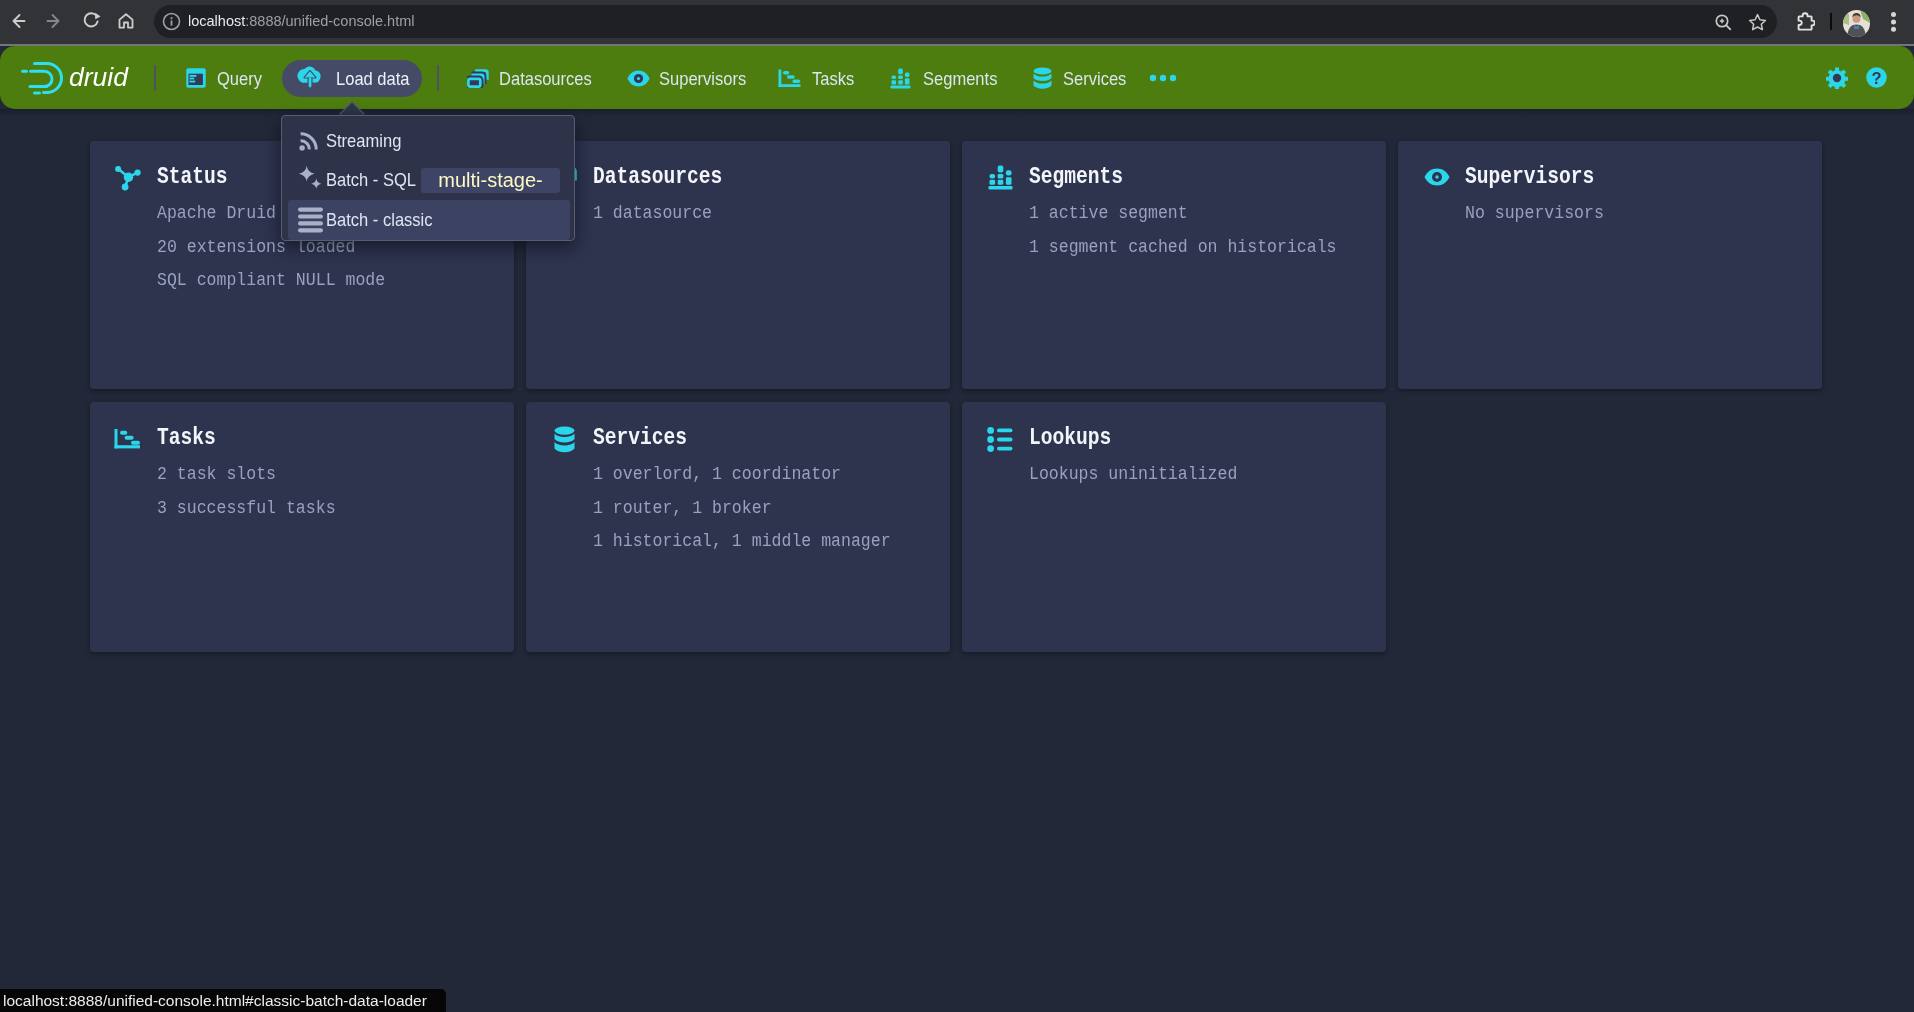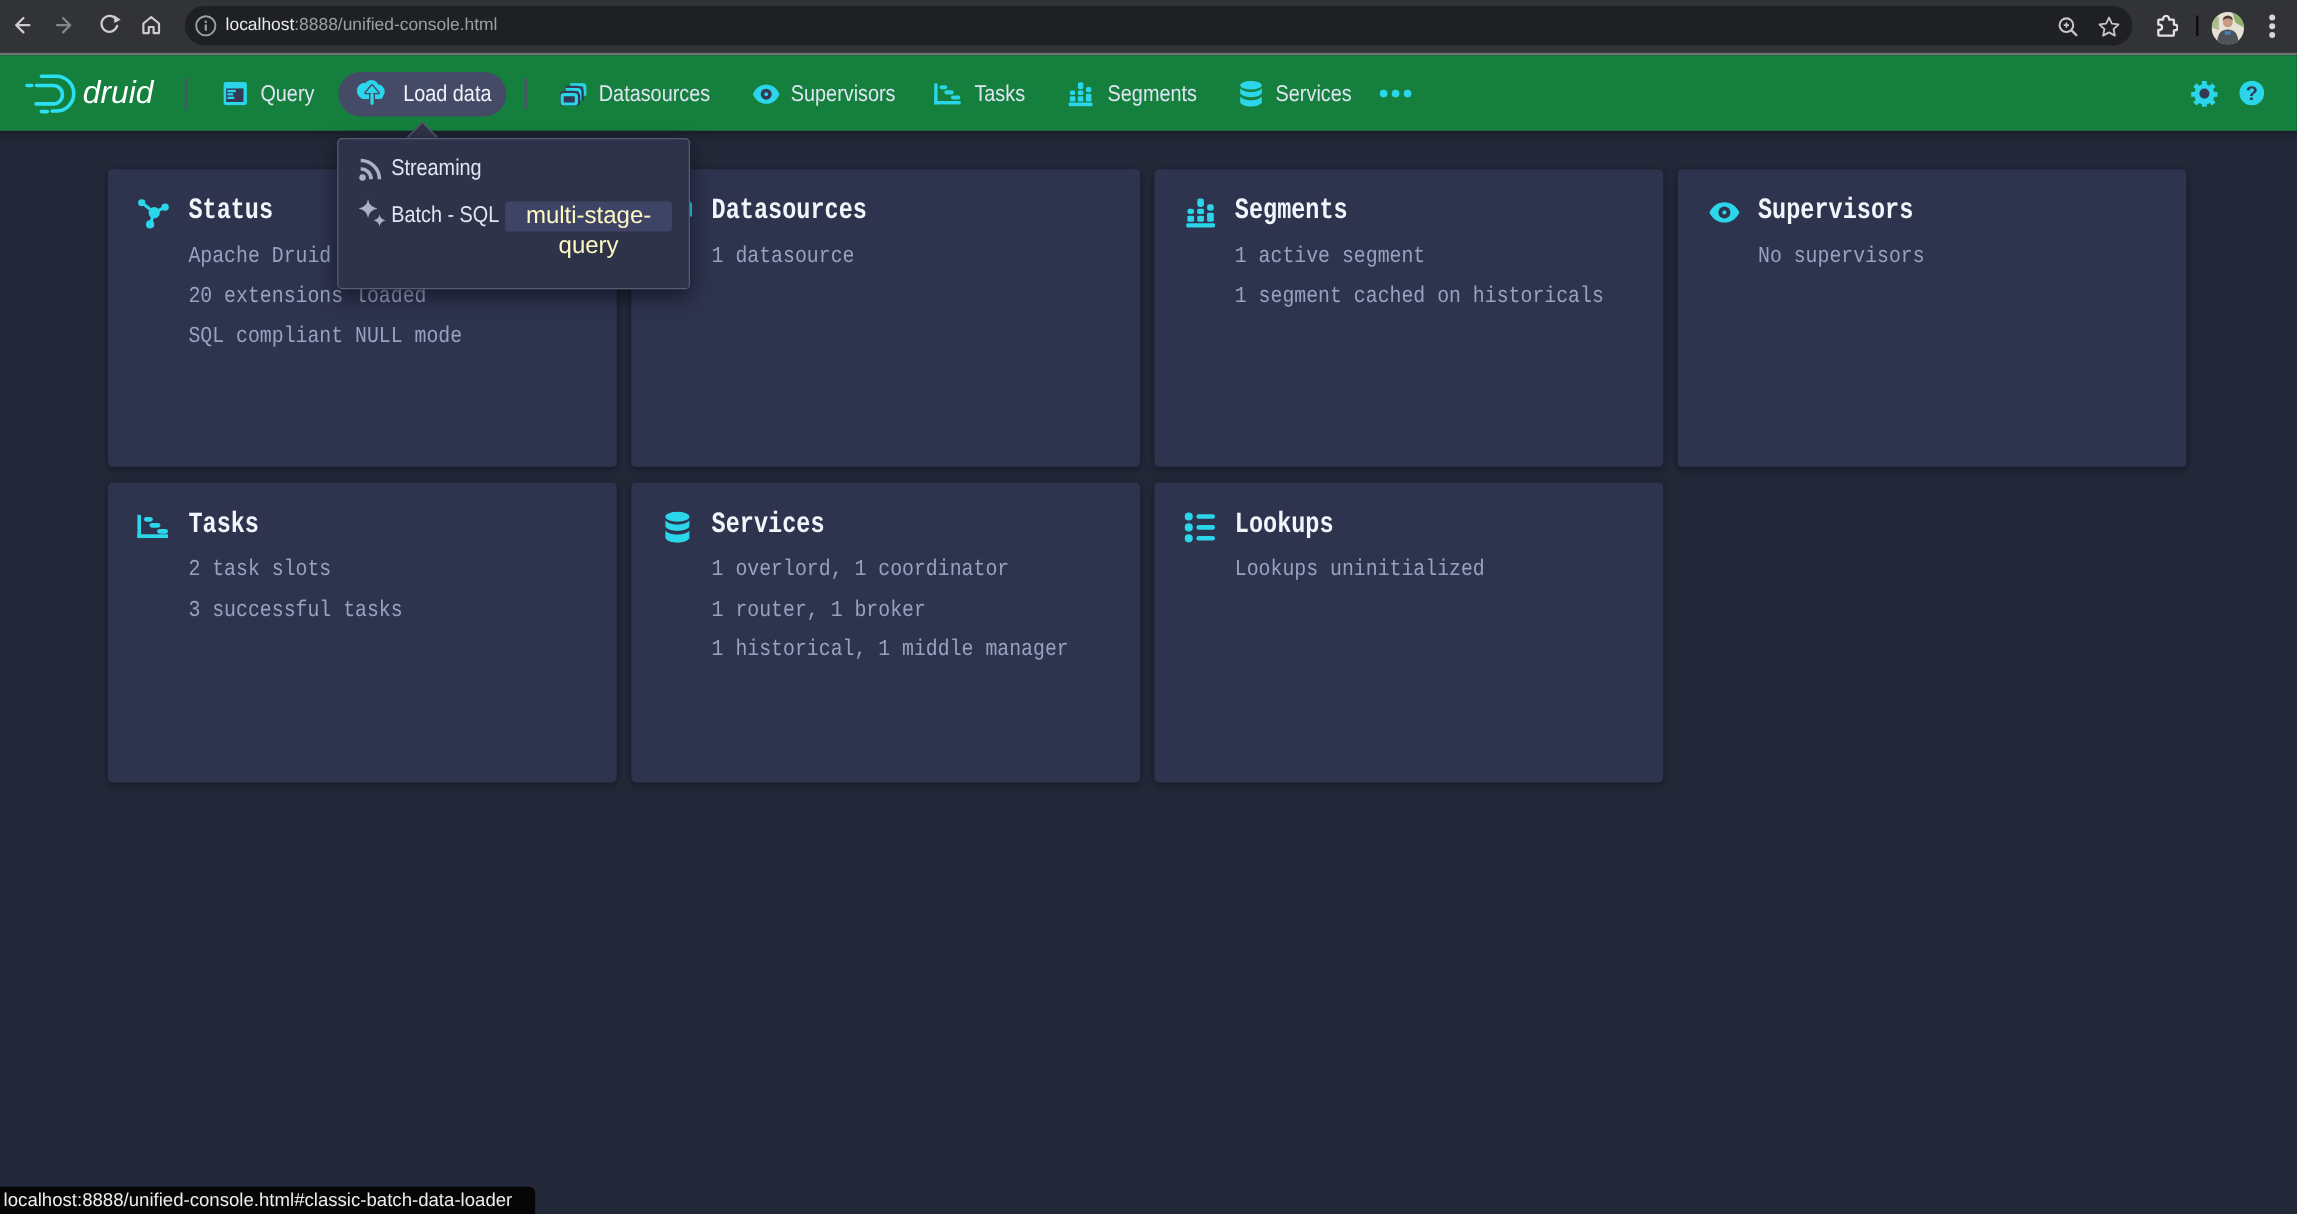--- a/index.html
+++ b/index.html
@@ -4,21 +4,21 @@
 <style>
 * { margin:0; padding:0; box-sizing:border-box; }
 html,body { width:1914px; height:1012px; overflow:hidden; background:#232838; font-family:"Liberation Sans", sans-serif; }
 .abs { position:absolute; }
 
 #chrome { position:absolute; left:0; top:0; width:1914px; height:44px; background:#323336; }
 #pill { position:absolute; left:154px; top:5px; width:1623px; height:33px; border-radius:17px; background:#1f2023; }
 #urltext { position:absolute; left:188px; top:5px; height:33px; line-height:33px; font-size:14.5px; color:#e8eaed; white-space:nowrap; }
 #urltext span { color:#9aa0a6; }
 
-#navbar { position:absolute; left:0; top:45.6px; width:1914px; height:63.4px; background:#15803d; }
+#navbar { position:absolute; left:0; top:45.6px; width:1914px; height:63.4px; background:#4d7c0f;border-radius:15px; }
 #navshadow { position:absolute; left:0; top:109px; width:1914px; height:8px; background:linear-gradient(rgba(8,10,20,0.32), rgba(8,10,20,0)); }
 .navdiv { position:absolute; top:19px; width:2px; height:26px; background:#4d5269; }
 .navlabel { position:absolute; font-size:19px; color:#dde4f2; top:0; height:64px; line-height:66px; white-space:nowrap; transform:scaleX(0.87); transform-origin:0 50%; }
 #loadpill { position:absolute; left:282px; top:14px; width:140px; height:37px; border-radius:19px; background:#454b67; }
 
 .card { position:absolute; width:424px; background:#2e334e; border-radius:4px; box-shadow:0 2px 5px rgba(8,10,20,0.45);font-family:Liberation Mono, monospace; }
 .row1 { top:141px; height:248px; }
 .row2 { top:402px; height:250px; }
 .c1 { left:90px; } .c2 { left:526px; } .c3 { left:962px; } .c4 { left:1398px; }
 .cardtitle { position:absolute; left:67px; top:22px; font-size:24.5px; font-weight:bold; color:#f2f5fa; transform:scaleX(0.8); transform-origin:0 0; white-space:nowrap; }
@@ -311,15 +311,26 @@
   <div class="mitem" style="top:44.5px">
     <svg class="micon" width="25" height="30" viewBox="0 0 25 30">
       <g fill="#a9b1c7">
         <path d="M8.7 0.8 Q9.6 7.4 16.6 8.7 Q9.6 10 8.7 16.6 Q7.8 10 0.8 8.7 Q7.8 7.4 8.7 0.8 Z"></path>
         <path d="M18.3 13.6 Q18.9 17.8 23.3 18.7 Q18.9 19.6 18.3 23.8 Q17.7 19.6 13.3 18.7 Q17.7 17.8 18.3 13.6 Z"></path>
       </g>
     </svg>
     <div class="mtext">Batch - SQL</div>
     <div id="tag">multi-stage-query</div>
   </div>
+  <div class="mitem hl" style="top:84px">
+    <svg class="micon" width="25" height="27" viewBox="0 0 25 27">
+      <g fill="#a9b1c7">
+        <rect x="0" y="1" width="25" height="4.2" rx="2.1"></rect>
+        <rect x="0" y="7.9" width="25" height="4.2" rx="2.1"></rect>
+        <rect x="0" y="14.8" width="25" height="4.2" rx="2.1"></rect>
+        <rect x="0" y="21.7" width="25" height="4.2" rx="2.1"></rect>
+      </g>
+    </svg>
+    <div class="mtext">Batch - classic</div>
+  </div>
 </div>
 
 <div id="statusbar">localhost:8888/unified-console.html#classic-batch-data-loader</div>
 
 </body></html>

